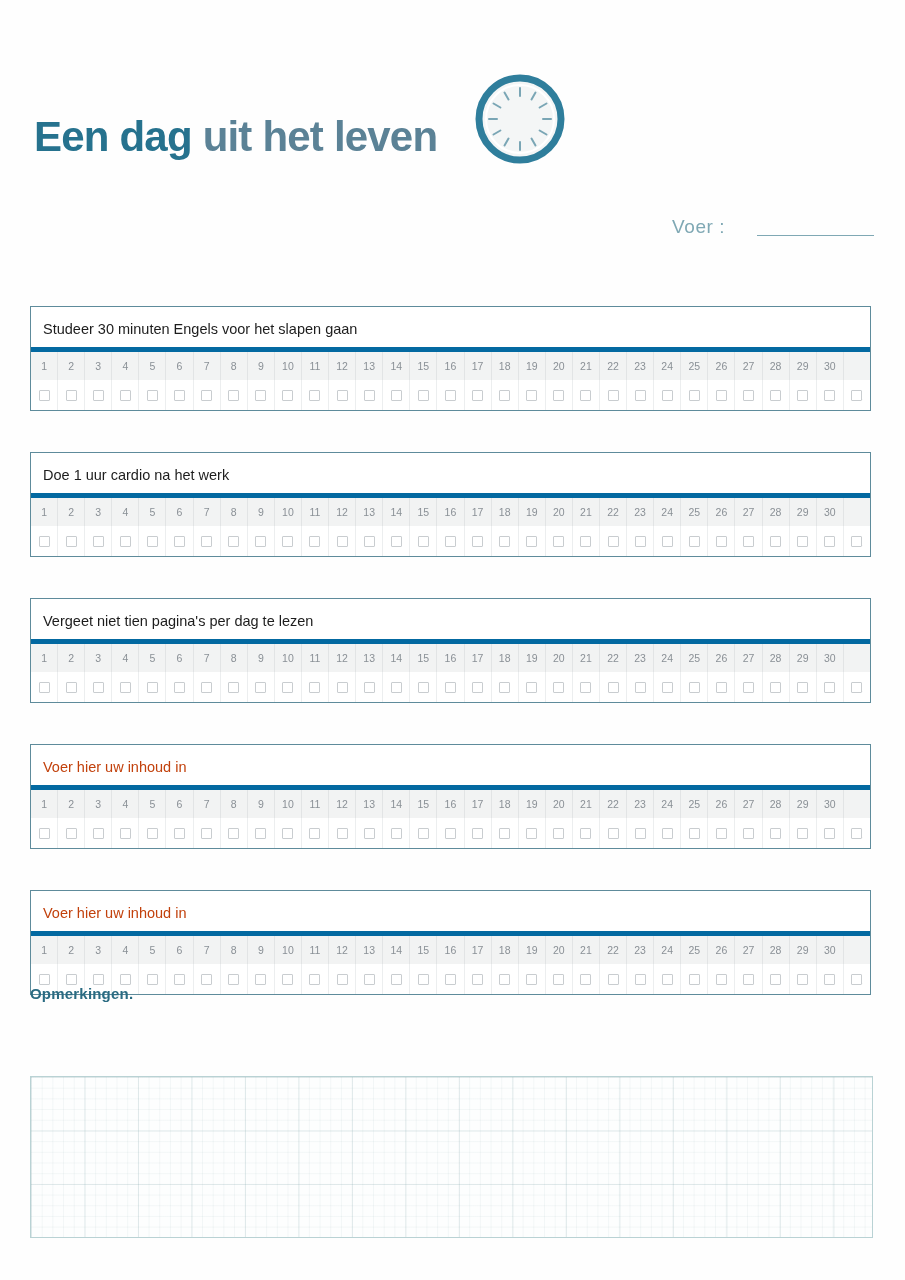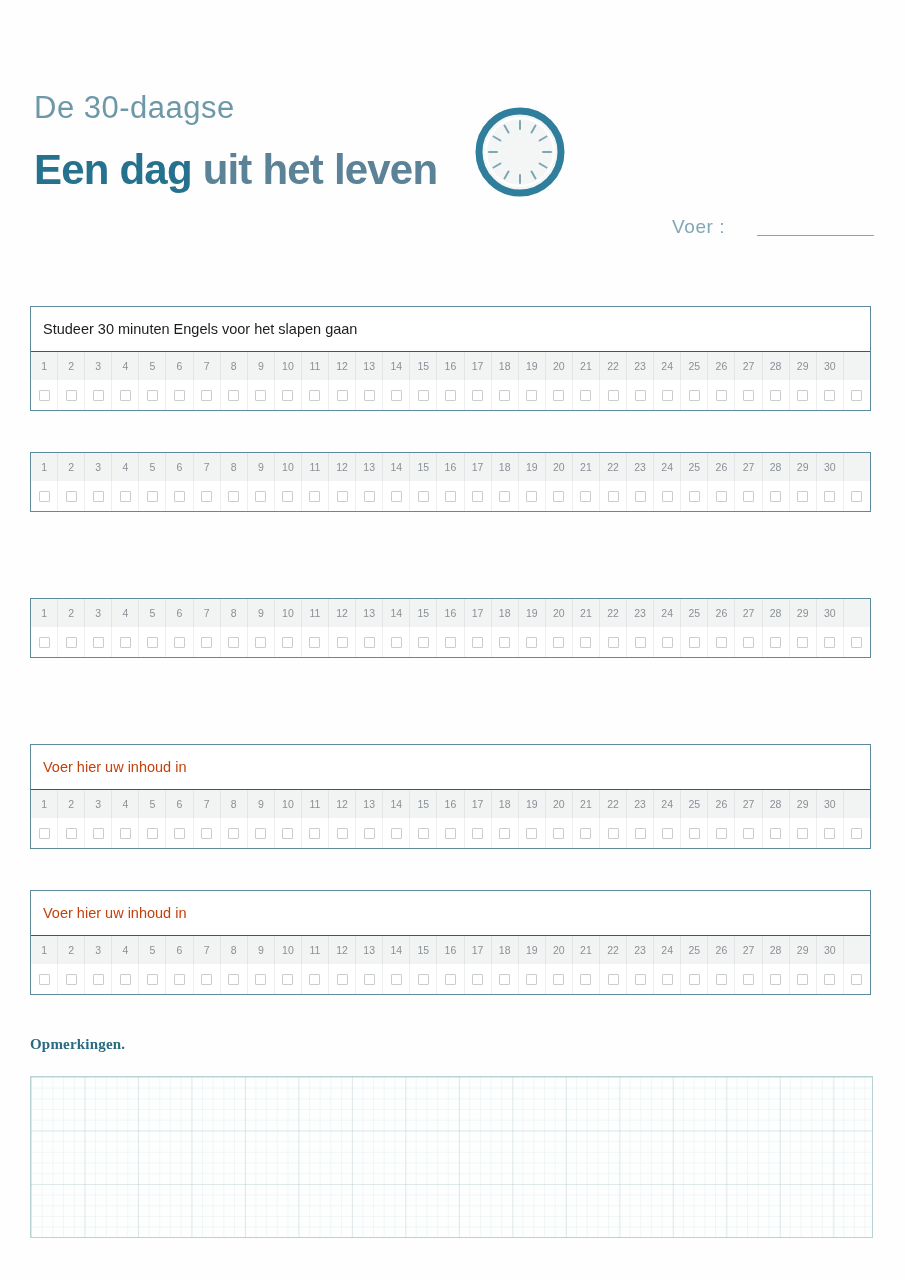--- a/index.html
+++ b/index.html
@@ -90,21 +90,21 @@
   }
   .card-title {
     height: 45px;
     line-height: 45px;
     padding: 0 0 0 12px;
     font-size: 14.5px;
     color: #1d1d1d;
     font-weight: 400;
     background: #ffffff;
     box-sizing: border-box;
-    border-bottom: 1px solid #0369a1;
+    border-bottom: 5px solid #0369a1;
     overflow: hidden;
     white-space: nowrap;
   }
   .card-title.placeholder {
     color: #c2410c;
   }
 
   .days-row, .boxes-row {
     display: flex;
     width: 100%;
@@ -145,22 +145,22 @@
     border: 1.2px solid #c9cdd0;
     border-radius: 1px;
     background: #ffffff;
     box-sizing: border-box;
   }
 
   
   .notes-label {
     position: absolute;
     left: 30px;
-    top: 1036px;
-    font-family: Liberation Serif, serif;
+    top: 985px;
+    font-family: Liberation Sans, sans-serif;
     font-weight: 700;
     font-size: 15px;
     color: #2a6b82;
     letter-spacing: 0.2px;
   }
   .notes-grid {
     position: absolute;
     left: 30px;
     top: 1076px;
     width: 843px;
@@ -180,21 +180,20 @@
       10.7px 10.7px;
     background-position: 0 0, 0 0, 0 0, 0 0;
   }
 </style>
 </head>
 <body>
 
 <div class="page">
 
   <div class="header">
-    <div class="eyebrow">De 30-daagse</div>
     <div class="title-row">
       <span class="title-main t-dark">Een dag </span><span class="title-main t-light">uit het leven</span>
       <span class="clock-icon">
         <svg width="92" height="92" viewBox="0 0 92 92">
           <circle cx="46" cy="46" r="41" fill="#f4f6f6" stroke="#2f7e9c" stroke-width="7"></circle>
           <circle cx="46" cy="46" r="34" fill="none" stroke="#ffffff" stroke-width="2"></circle>
           <g stroke="#7aa6b5" stroke-width="2" stroke-linecap="round">
             <line x1="46" y1="15" x2="46" y2="23"></line>
             <line x1="46" y1="69" x2="46" y2="77"></line>
             <line x1="15" y1="46" x2="23" y2="46"></line>
@@ -342,20 +341,21 @@
           </div>
           <div class="box-cell">
             <span class="chk"></span>
           </div>
           <div class="box-cell">
             <span class="chk"></span>
           </div>
         </div>
       </div>
       <div class="card" style="top: 452px;">
+        <div class="card-title">Doe 1 uur cardio na het werk</div>
         <div class="days-row">
           <div class="day-cell">1</div>
           <div class="day-cell">2</div>
           <div class="day-cell">3</div>
           <div class="day-cell">4</div>
           <div class="day-cell">5</div>
           <div class="day-cell">6</div>
           <div class="day-cell">7</div>
           <div class="day-cell">8</div>
           <div class="day-cell">9</div>
@@ -472,20 +472,21 @@
           </div>
           <div class="box-cell">
             <span class="chk"></span>
           </div>
           <div class="box-cell">
             <span class="chk"></span>
           </div>
         </div>
       </div>
       <div class="card" style="top: 598px;">
+        <div class="card-title">Vergeet niet tien pagina's per dag te lezen</div>
         <div class="days-row">
           <div class="day-cell">1</div>
           <div class="day-cell">2</div>
           <div class="day-cell">3</div>
           <div class="day-cell">4</div>
           <div class="day-cell">5</div>
           <div class="day-cell">6</div>
           <div class="day-cell">7</div>
           <div class="day-cell">8</div>
           <div class="day-cell">9</div>

